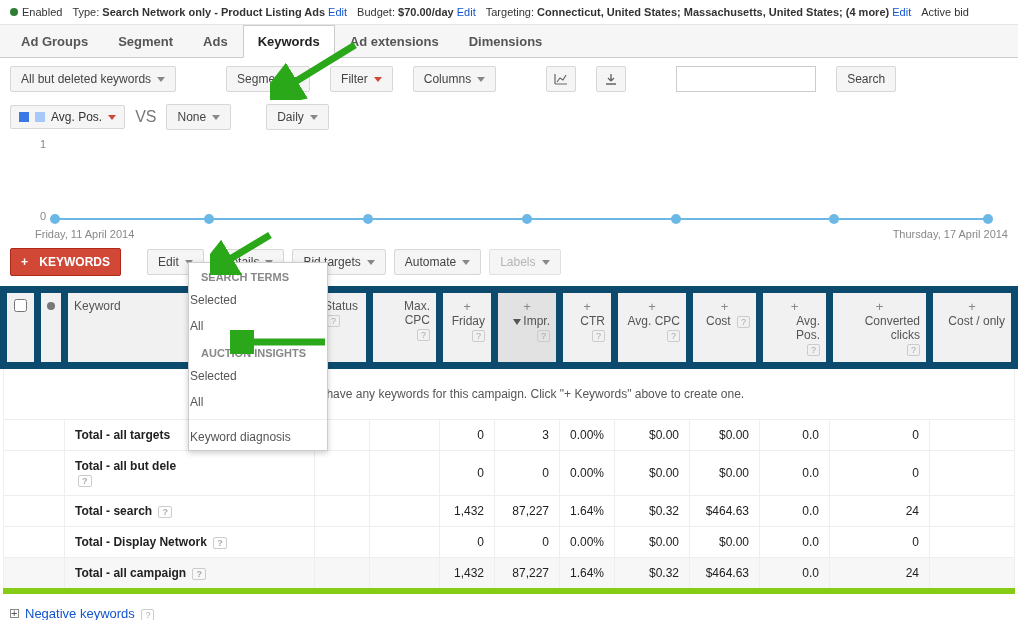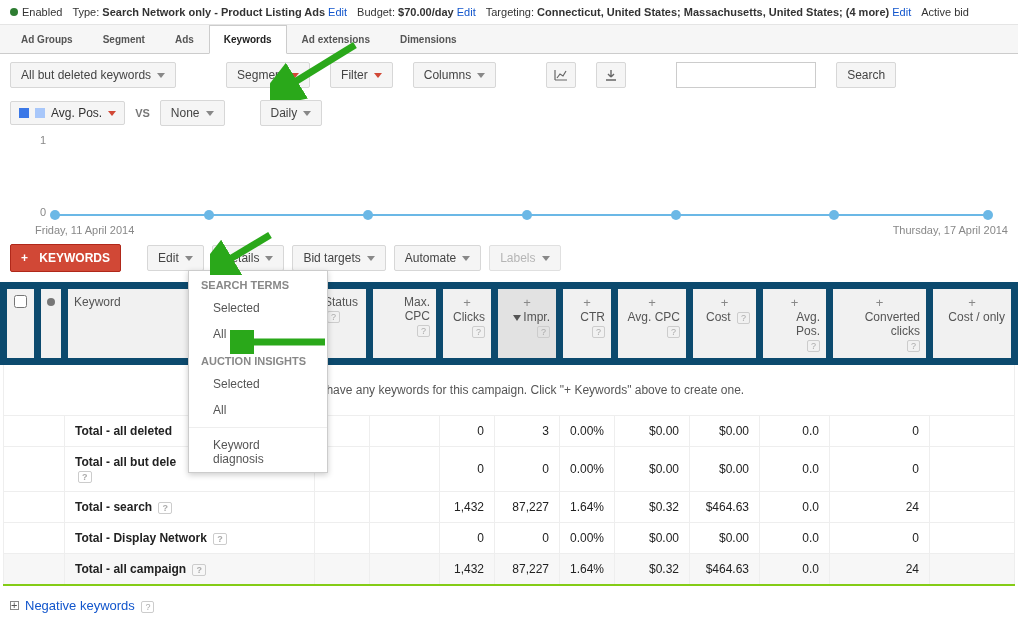--- a/index.html
+++ b/index.html
@@ -3,66 +3,66 @@
 <meta charset="utf-8">
 <style>
 *{box-sizing:border-box;margin:0;padding:0}
 body{font-family:Arial,Helvetica,sans-serif;font-size:12px;color:#333;background:#fff;width:1018px;overflow-x:hidden}
 a{cursor:pointer}
 .link{color:#1155cc}
 .topbar{display:flex;align-items:center;gap:10px;padding:6px 10px;font-size:11px;color:#333;white-space:nowrap}
 .topbar b{font-weight:bold}
 .dot{width:8px;height:8px;border-radius:50%;background:#2e7d32;display:inline-block;margin-right:4px}
 .tabs{display:flex;background:#f6f6f6;border-top:1px solid #e5e5e5;border-bottom:1px solid #ccc;padding:0 6px}
-.tab{padding:8px 14px;color:#555;font-size:10px;font-weight:bold;cursor:pointer;border:1px solid transparent;margin-bottom:-1px}
+.tab{padding:8px 14px;color:#555;font-size:13px;font-weight:bold;cursor:pointer;border:1px solid transparent;margin-bottom:-1px}
 .tab.active{background:#fff;border:1px solid #ccc;border-bottom:1px solid #fff;color:#222}
 .toolbar{display:flex;align-items:center;gap:20px;padding:8px 10px}
 .btn{display:inline-flex;align-items:center;gap:4px;background:#f5f5f5;border:1px solid #d7d7d7;border-radius:2px;padding:5px 10px;font-size:12px;color:#444;cursor:pointer;white-space:nowrap}
 .btn .caret{margin-left:2px}
 .btn-red{background:#d14836;border:1px solid #b0281a;color:#fff;font-weight:bold;padding:6px 10px}
 .input{border:1px solid #ccc;padding:4px 6px;height:26px;width:140px}
 .caret{display:inline-block;width:0;height:0;border-left:4px solid transparent;border-right:4px solid transparent;border-top:5px solid #888}
 .caret-red{border-top-color:#d14836}
 .icon-box{display:inline-flex;align-items:center;justify-content:center;width:30px;height:26px;border:1px solid #d7d7d7;border-radius:2px;background:#f5f5f5}
 .toolbar2{display:flex;align-items:center;gap:10px;padding:4px 10px 8px}
 .chip-primary{display:inline-flex;align-items:center;gap:6px;background:#f5f5f5;border:1px solid #d7d7d7;border-radius:2px;padding:4px 8px}
 .sw{width:10px;height:10px;display:inline-block}
-.vs{color:#777;font-weight:bold;font-size:11px}
+.vs{color:#777;font-weight:normal;font-size:16px}
 
 .chart{position:relative;height:90px;margin:0 30px 10px 55px}
 .chart .axis1{position:absolute;top:0;left:-15px;font-size:11px;color:#888}
 .chart .axis0{position:absolute;bottom:6px;left:-15px;font-size:11px;color:#888}
 .chart .line{position:absolute;left:0;right:0;bottom:8px;height:2px;background:#6bb8e6}
 .chart .datebar{display:flex;justify-content:space-between;color:#888;font-size:11px;position:absolute;left:-20px;right:-20px;bottom:-12px}
 .chart .pt{position:absolute;bottom:4px;width:10px;height:10px;border-radius:50%;background:#6bb8e6}
 
 .actionrow{display:flex;align-items:center;gap:8px;padding:10px}
 .btn-ghost{color:#b5b5b5;border-color:#e0e0e0}
 
 .tbl{border-collapse:collapse;width:100%;font-size:12px}
 .tbl th{background:#f1f1f1;border:7px solid #0c4a6e;padding:6px 6px;text-align:left;font-weight:normal;color:#555;vertical-align:top;position:relative}
 .tbl th.sorted{background:#e2e2e2}
 .tbl td{border:1px solid #eee;padding:8px 10px;text-align:right;white-space:nowrap}
 .tbl td.kcell{text-align:left;font-weight:bold}
 .tbl .empty td{text-align:center;color:#555;padding:18px}
 .tbl tr.tot td{color:#222}
-.tbl tr.totf td{background:#f7f7f7;border-bottom:2px solid #84cc16;border-top:1px solid #ccc}
+.tbl tr.totf td{background:#f7f7f7;border-bottom:6px solid #84cc16;border-top:1px solid #ccc}
 .q{display:inline-block;border:1px solid #ccc;color:#aaa;font-size:9px;padding:0 3px;border-radius:2px;margin-left:3px}
 .plus{color:#888;font-size:13px;display:block;text-align:center}
 .arrdown{display:inline-block;width:0;height:0;border-left:4px solid transparent;border-right:4px solid transparent;border-top:6px solid #555;margin-right:2px}
 .chk{width:13px;height:13px}
 .bullet{width:8px;height:8px;border-radius:50%;background:#777;display:inline-block}
 
 .neg{padding:12px 10px;color:#1155cc;font-size:13px}
 .neg .box{display:inline-block;border:1px solid #888;width:9px;height:9px;position:relative;margin-right:6px;color:#555}
 .neg .box::before{content:"+";position:absolute;top:-3px;left:0px;font-size:11px;color:#555}
 
 .dropdown{position:absolute;background:#fff;border:1px solid #ccc;box-shadow:0 2px 6px rgba(0,0,0,.2);width:140px;z-index:20;font-size:12px}
 .dropdown .hd{color:#888;font-weight:bold;padding:8px 12px 4px;font-size:11px}
-.dropdown .it{padding:6px 24px;color:#555;cursor:pointer}
+.dropdown .it{padding:6px 1px;color:#555;cursor:pointer}
 .dropdown .sep{border-top:1px solid #eee;margin:4px 0}
 
 .green-arrow{position:absolute;pointer-events:none;z-index:30}
 </style>
 </head>
 <body>
 
 <div class="topbar">
   <span><span class="dot"></span><span>Enabled</span></span>
   <span><span>Type:</span> <b>Search Network only - Product Listing Ads</b> <a class="link">Edit</a></span>
@@ -167,57 +167,57 @@
     </div>
   <div class="btn">
       <span>Automate</span>
       <span class="caret"></span>
     </div>
   <div class="btn btn-ghost">
       <span>Labels</span>
       <span class="caret"></span>
     </div>
 
-  <div class="dropdown" style="top:36px;left:188px">
+  <div class="dropdown" style="top:24px;left:188px">
     <div class="hd">SEARCH TERMS</div>
     <div class="it">Selected</div>
     <div class="it">All</div>
     <div class="hd">AUCTION INSIGHTS</div>
     <div class="it">Selected</div>
     <div class="it">All</div>
     <div class="sep"></div>
     <div class="it">Keyword diagnosis</div>
   </div>
 </div>
 
 <table class="tbl">
   <thead>
     <tr>
       <th style="width:34px;text-align:center"><input type="checkbox" class="chk" style=""></th>
       <th style="width:22px;text-align:center"><span class="bullet"></span></th>
       <th style="width:250px">Keyword</th>
       <th style="width:55px"><span>Status</span><span class="q">?</span></th>
       <th style="width:70px;text-align:right"><span>Max. CPC</span><br><span class="q">?</span></th>
-      <th style="width:55px;text-align:right"><span class="plus">+</span><span>Clicks</span><br><span class="q">?</span></th>
+      <th style="width:55px;text-align:right"><span class="plus">+</span><span>Friday</span><br><span class="q">?</span></th>
       <th class="sorted" style="width:65px;text-align:right"><span class="plus">+</span><span class="arrdown"></span><span>Impr.</span> <span class="q">?</span></th>
       <th style="width:55px;text-align:right"><span class="plus">+</span><span>CTR</span> <span class="q">?</span></th>
       <th style="width:75px;text-align:right"><span class="plus">+</span><span>Avg. CPC</span> <span class="q">?</span></th>
       <th style="width:70px;text-align:right"><span class="plus">+</span><span>Cost</span> <span class="q">?</span></th>
       <th style="width:70px;text-align:right"><span class="plus">+</span><span>Avg. Pos.</span><br><span class="q">?</span></th>
       <th style="width:100px;text-align:right"><span class="plus">+</span><span>Converted clicks</span><br><span class="q">?</span></th>
       <th style="text-align:right"><span class="plus">+</span><span>Cost / only</span></th>
     </tr>
   </thead>
   <tbody>
     <tr class="empty">
         <td colspan="13">You don't have any keywords for this campaign. Click "+ Keywords" above to create one.</td>
       </tr>
     <tr class="tot">
         <td colspan="2"></td>
-        <td class="kcell"><span>Total - all deleted</span></td>
+        <td class="kcell"><span>Total - all targets</span></td>
         <td></td>
         <td></td>
         <td>0</td>
         <td>3</td>
         <td>0.00%</td>
         <td>$0.00</td>
         <td>$0.00</td>
         <td>0.0</td>
         <td>0</td>
         <td></td>

